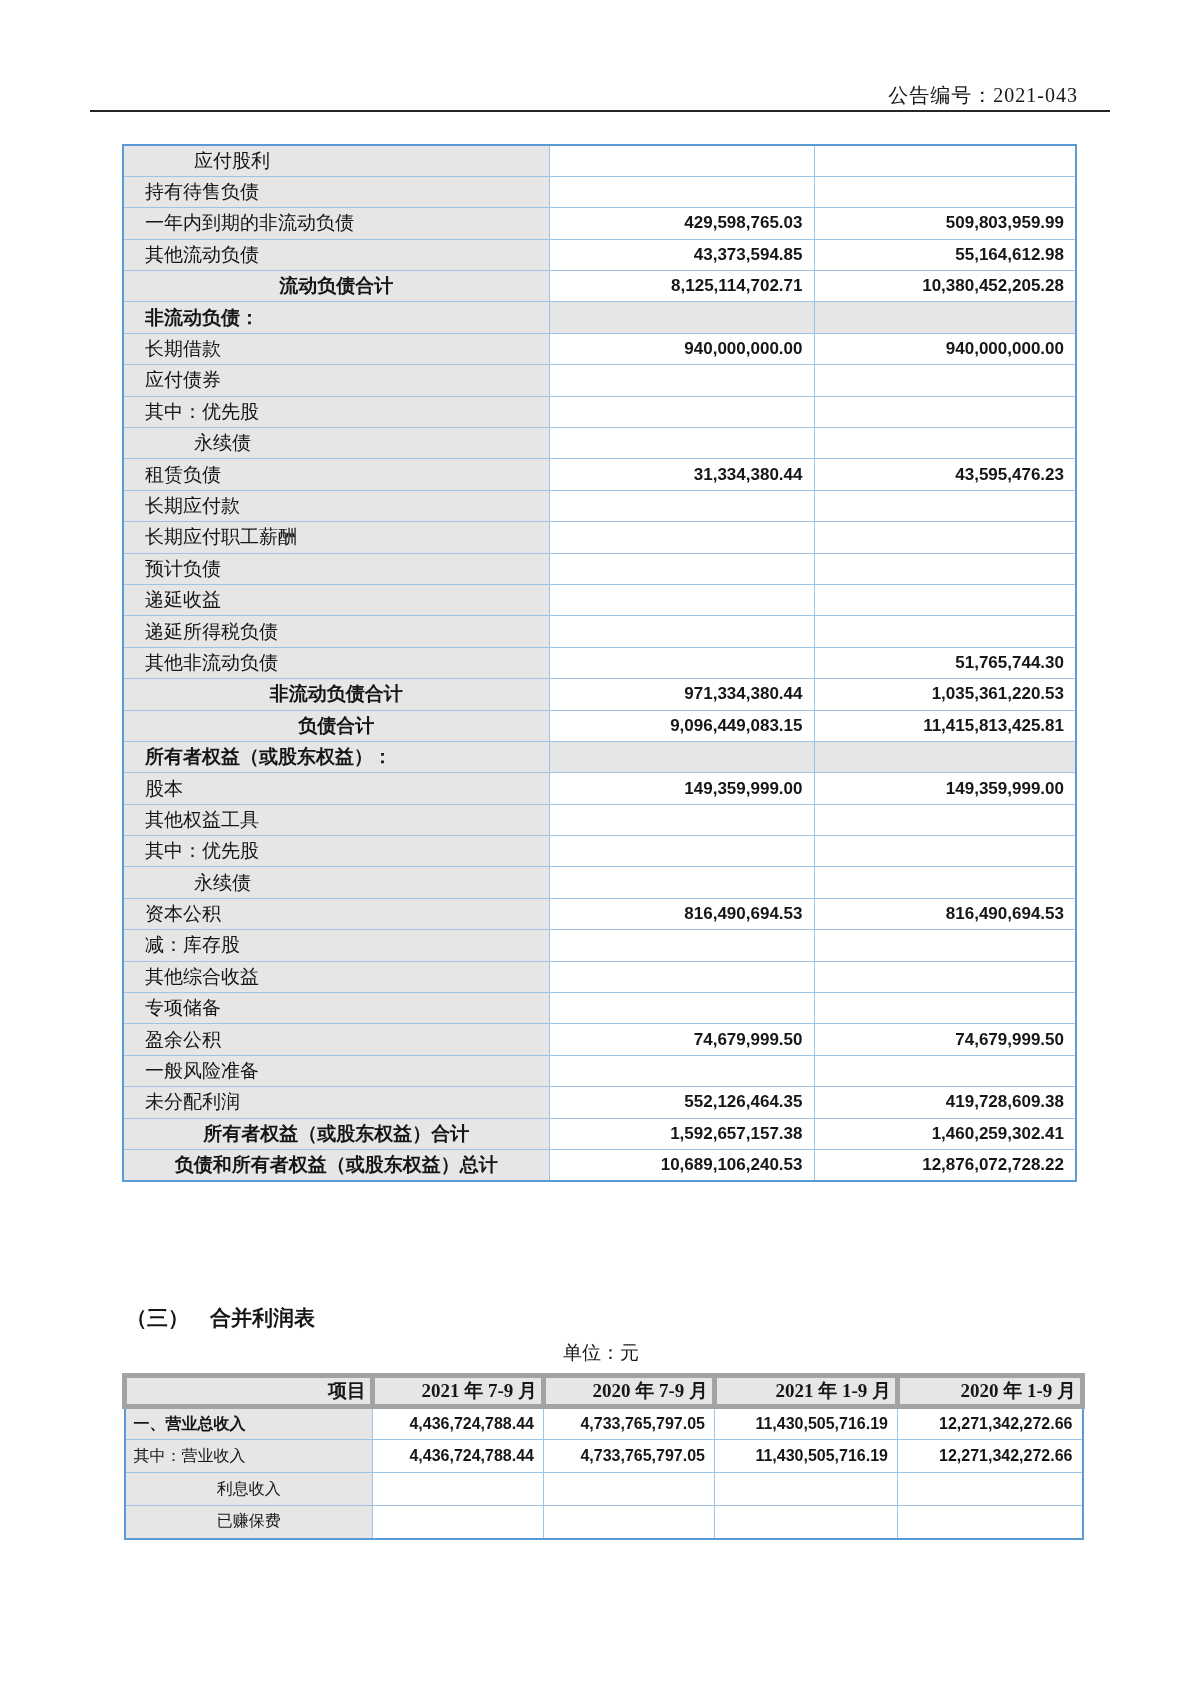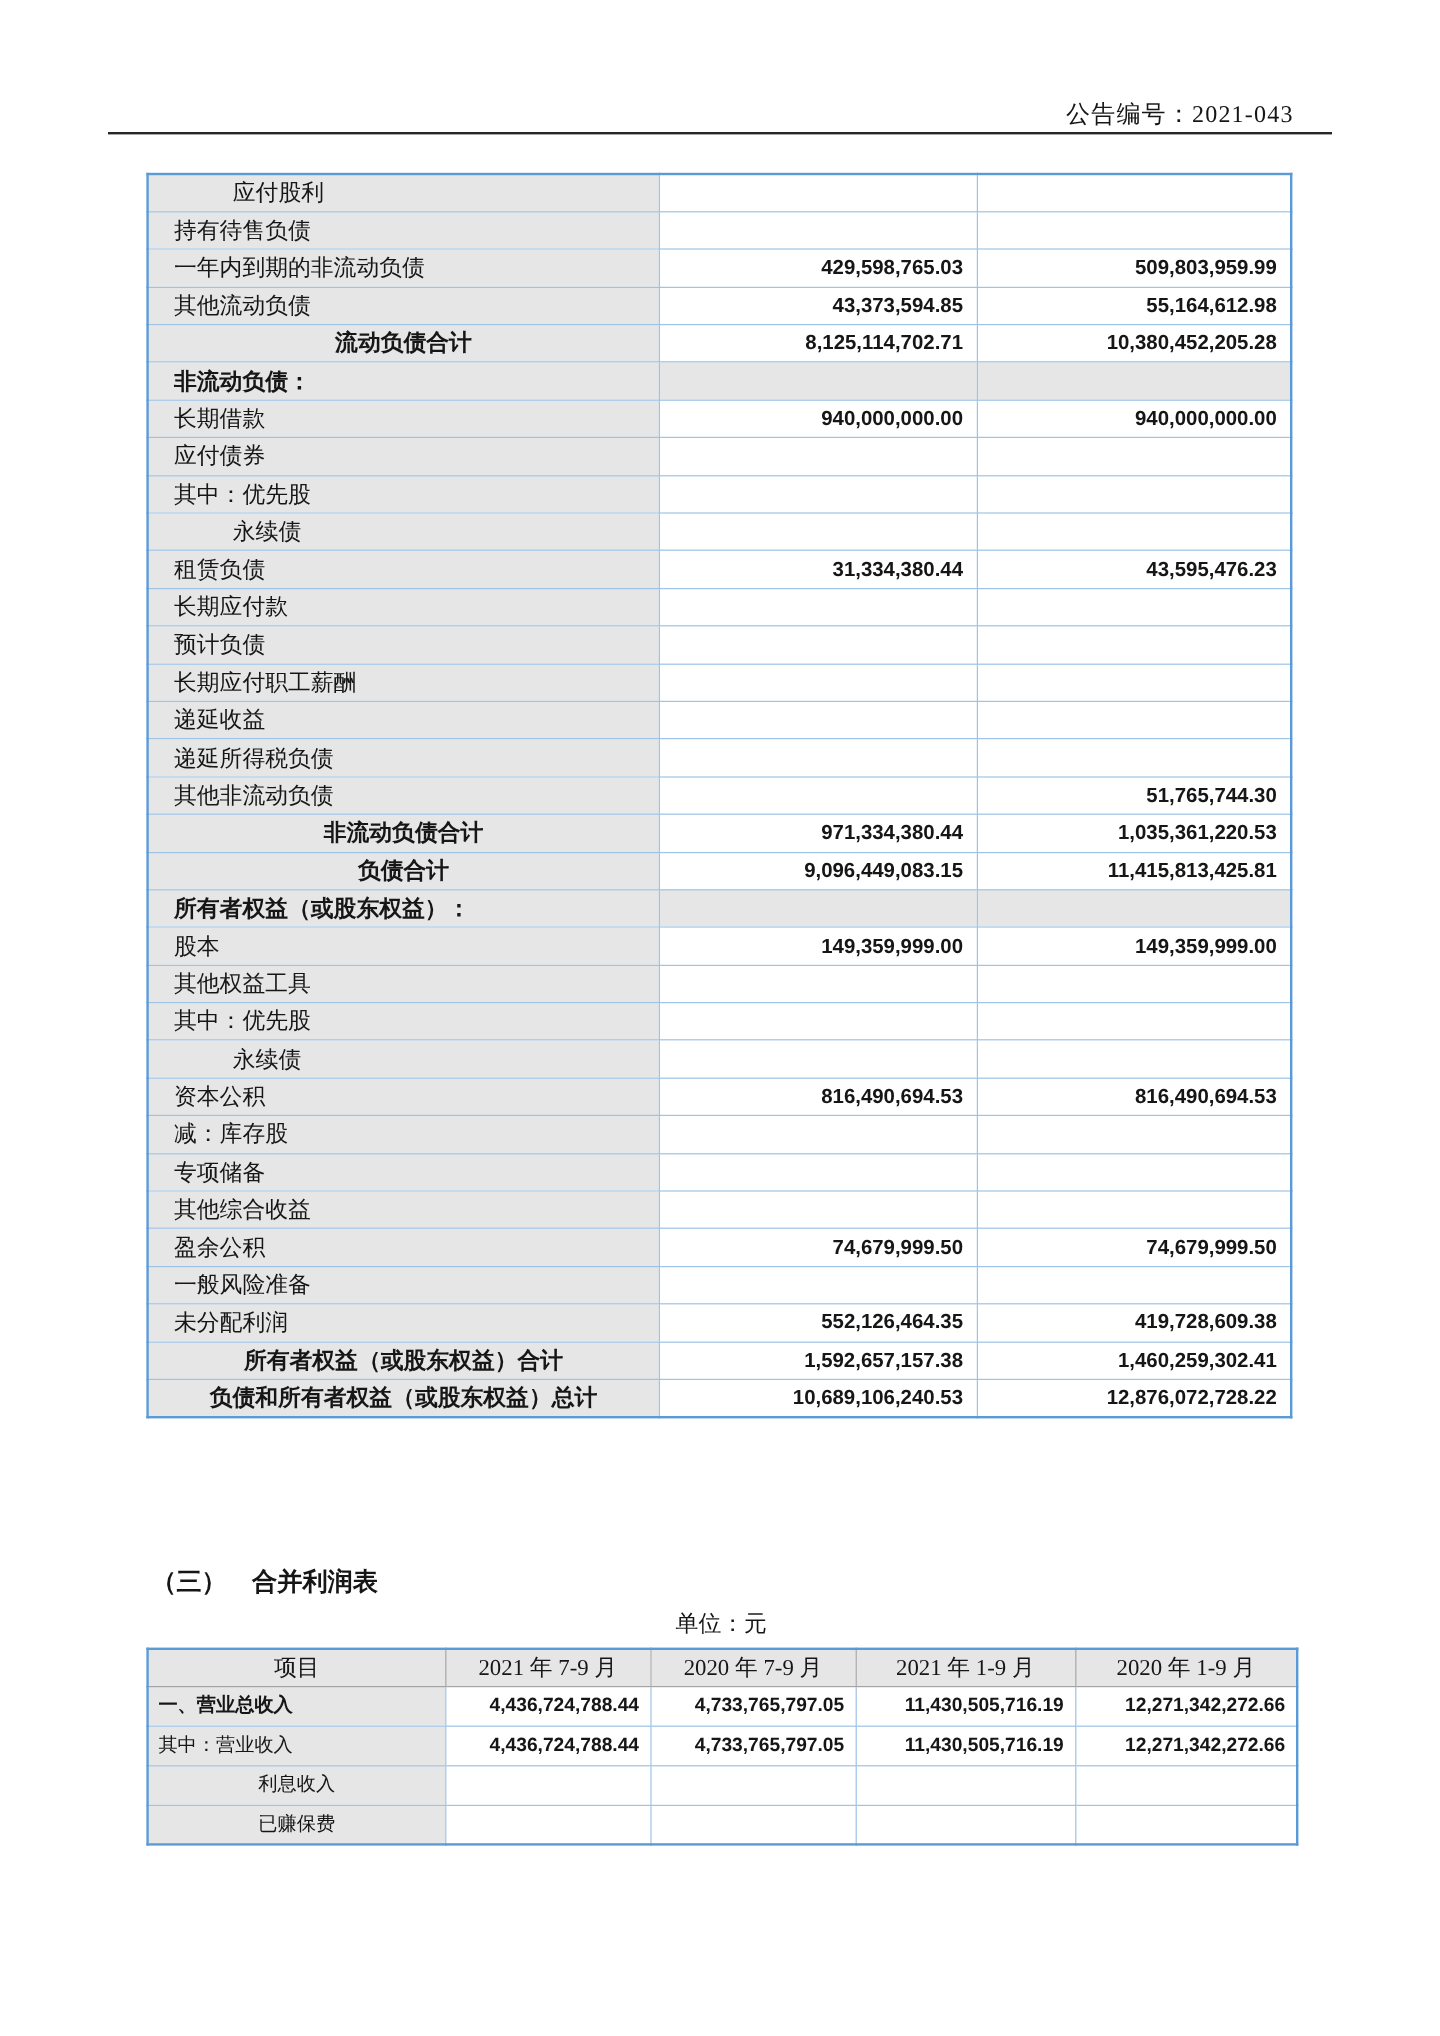--- a/index.html
+++ b/index.html
@@ -21,22 +21,22 @@
              font-family:"Liberation Sans",sans-serif;font-weight:600;font-size:17px;}
   .bs tr.row-section td{background:#E7E6E6;}
   .bs tr.row-section td.lbl{font-weight:700;margin-top:22px;}
   .bs tr.row-total td.lbl{font-weight:700;text-align:center;padding:0 4px;}
   .bs tr.row-indent td.lbl{padding-left:70px;}
 
   
   .section-title{position:absolute;left:126px;top:1304px;font-size:21px;font-weight:700;}
   .unit-label{position:absolute;left:122px;top:1340px;width:958px;text-align:center;font-size:19px;}
   .is{position:absolute;left:122px;top:1373px;width:958px;border:2px solid #5B9BD5;}
-  .is th{border:1px solid #a3a3a3;background:#E7E6E6;height:31px;font-size:19px;
-         font-weight:400;text-align:center;padding:0 4px;}
+  .is th{border:5px solid #a3a3a3;background:#E7E6E6;height:31px;font-size:19px;
+         font-weight:700;text-align:right;padding:0 4px;}
   .is td{border:1px solid #9DC3E6;height:33px;font-size:16px;}
   .is td.lbl{background:#E7E6E6;padding:0 8px;text-align:left;}
   .is td.num{background:#ffffff;text-align:right;padding:0 9px;
              font-family:"Liberation Sans",sans-serif;font-weight:600;font-size:16px;}
   .is tr.row-bold td.lbl{font-weight:700;}
   .is tr.row-center td.lbl{text-align:center;}
 </style>
 </head>
 <body>
 
@@ -106,26 +106,26 @@
           <td class="lbl">租赁负债</td>
           <td class="num">31,334,380.44</td>
           <td class="num">43,595,476.23</td>
         </tr>
         <tr class="row-normal">
           <td class="lbl">长期应付款</td>
           <td class="num"></td>
           <td class="num"></td>
         </tr>
         <tr class="row-normal">
+          <td class="lbl">长期应付职工薪酬</td>
+          <td class="num"></td>
+          <td class="num"></td>
+        </tr>
+        <tr class="row-normal">
           <td class="lbl">预计负债</td>
-          <td class="num"></td>
-          <td class="num"></td>
-        </tr>
-        <tr class="row-normal">
-          <td class="lbl">长期应付职工薪酬</td>
           <td class="num"></td>
           <td class="num"></td>
         </tr>
         <tr class="row-normal">
           <td class="lbl">递延收益</td>
           <td class="num"></td>
           <td class="num"></td>
         </tr>
         <tr class="row-normal">
           <td class="lbl">递延所得税负债</td>
@@ -176,26 +176,26 @@
           <td class="lbl">资本公积</td>
           <td class="num">816,490,694.53</td>
           <td class="num">816,490,694.53</td>
         </tr>
         <tr class="row-normal">
           <td class="lbl">减：库存股</td>
           <td class="num"></td>
           <td class="num"></td>
         </tr>
         <tr class="row-normal">
+          <td class="lbl">其他综合收益</td>
+          <td class="num"></td>
+          <td class="num"></td>
+        </tr>
+        <tr class="row-normal">
           <td class="lbl">专项储备</td>
-          <td class="num"></td>
-          <td class="num"></td>
-        </tr>
-        <tr class="row-normal">
-          <td class="lbl">其他综合收益</td>
           <td class="num"></td>
           <td class="num"></td>
         </tr>
         <tr class="row-normal">
           <td class="lbl">盈余公积</td>
           <td class="num">74,679,999.50</td>
           <td class="num">74,679,999.50</td>
         </tr>
         <tr class="row-normal">
           <td class="lbl">一般风险准备</td>

